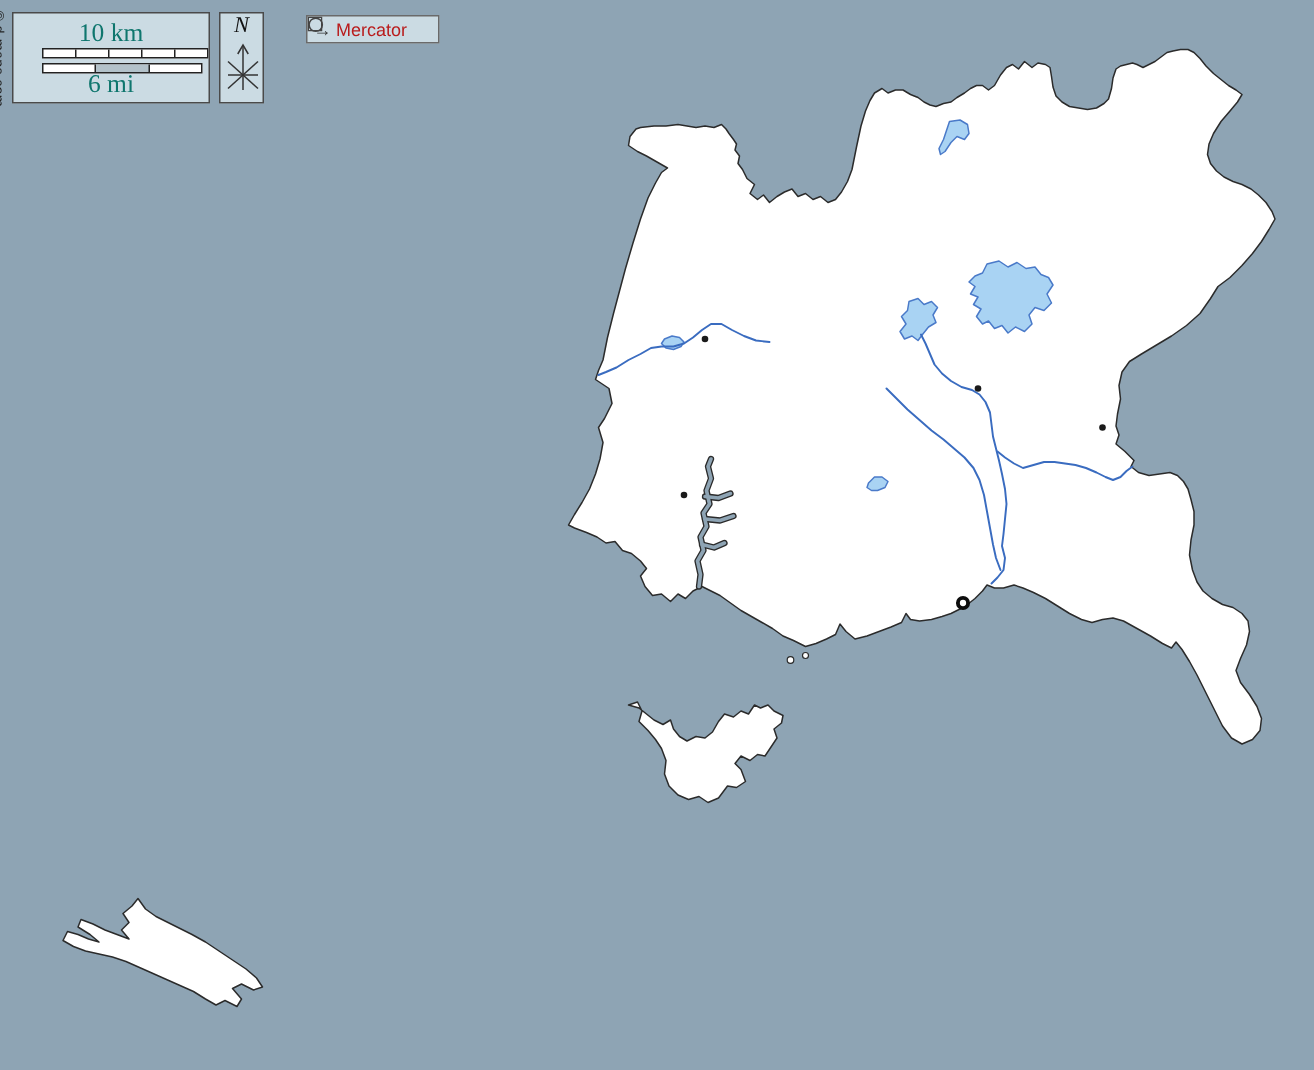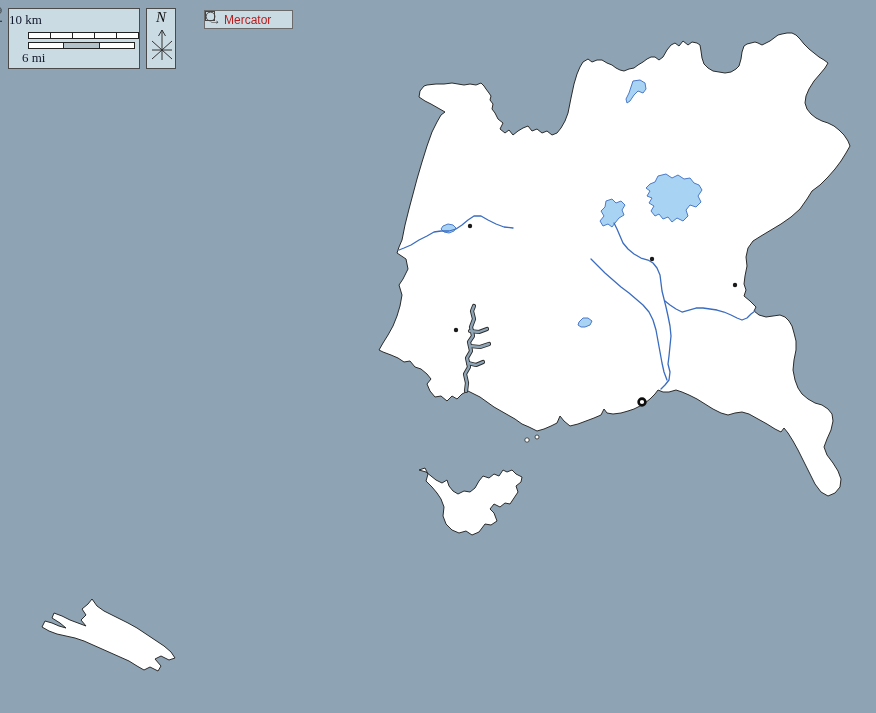--- a/index.html
+++ b/index.html
@@ -4,25 +4,25 @@
 <style>
   html,body{margin:0;padding:0;}
   body{width:876px;height:713px;position:relative;overflow:hidden;
        background:var(--sea,#8ea4b4);
        font-family:"Liberation Sans","DejaVu Sans",sans-serif;}
   #stage{position:absolute;left:0;top:0;width:876px;height:713px;}
   svg{display:block;position:absolute;left:0;top:0;}
   .panel{position:absolute;background:var(--panel,#cbdbe3);
          border:1px solid var(--panelbd,#4a4a4a);box-sizing:border-box;}
   #scalebox{left:8px;top:8px;width:132px;height:61px;}
-  .scale-label{position:absolute;width:100%;text-align:left;
+  .scale-label{position:absolute;width:100%;text-align:center;
                font-family:"Liberation Serif","DejaVu Serif",serif;
-               font-size:13px;color:#0f172a;}
+               font-size:17px;color:#0f766e;}
   #km-label{top:3px;}
-  #mi-label{bottom:2px;padding-left:13px;}
+  #mi-label{bottom:2px;}
   .bar{position:absolute;left:19px;height:5px;border:1px solid #222;background:#fff;display:flex;}
   #km-bar{top:23px;width:109px;}
   #mi-bar{top:33px;width:105px;}
   .seg{height:100%;flex:1 1 auto;border-right:1px solid #222;}
   .seg:last-child{border-right:none;}
   .seg.shaded{background:#b3c2ca;}
   #northbox{left:146px;top:8px;width:30px;height:61px;text-align:center;}
   #north-n{font-family:"Liberation Serif","DejaVu Serif",serif;
            font-style:italic;font-size:15px;color:#111;line-height:17px;}
   #compass{position:absolute;left:3px;top:18px;}

